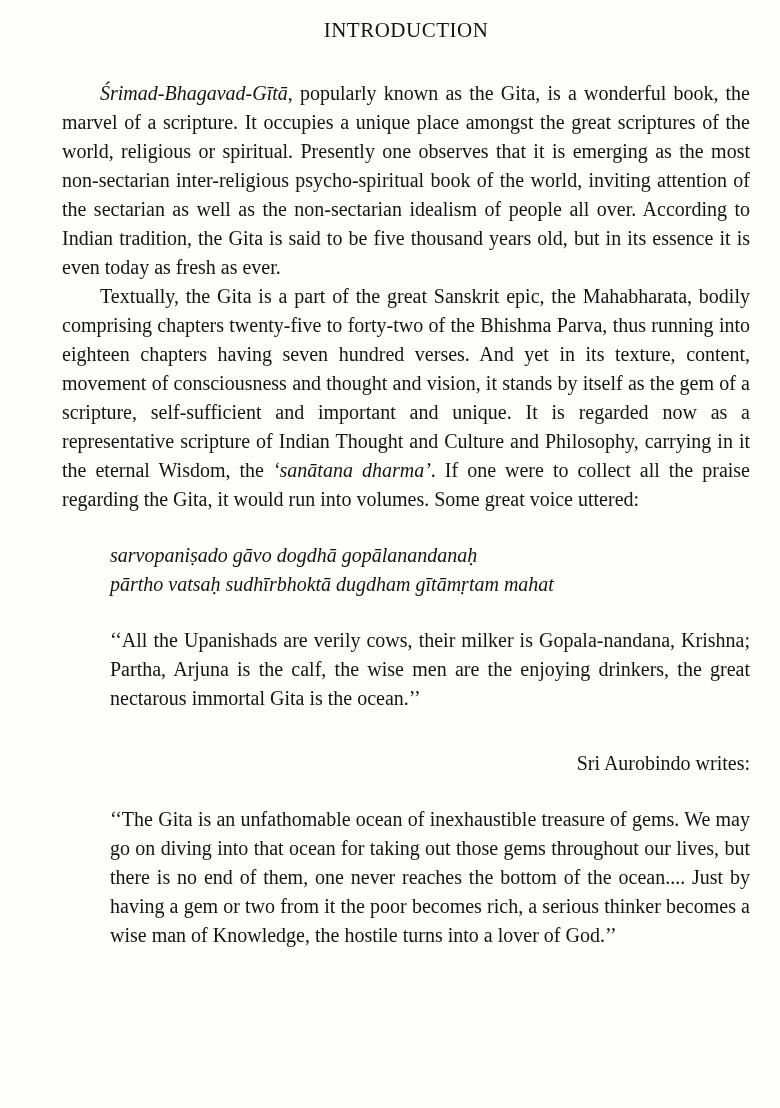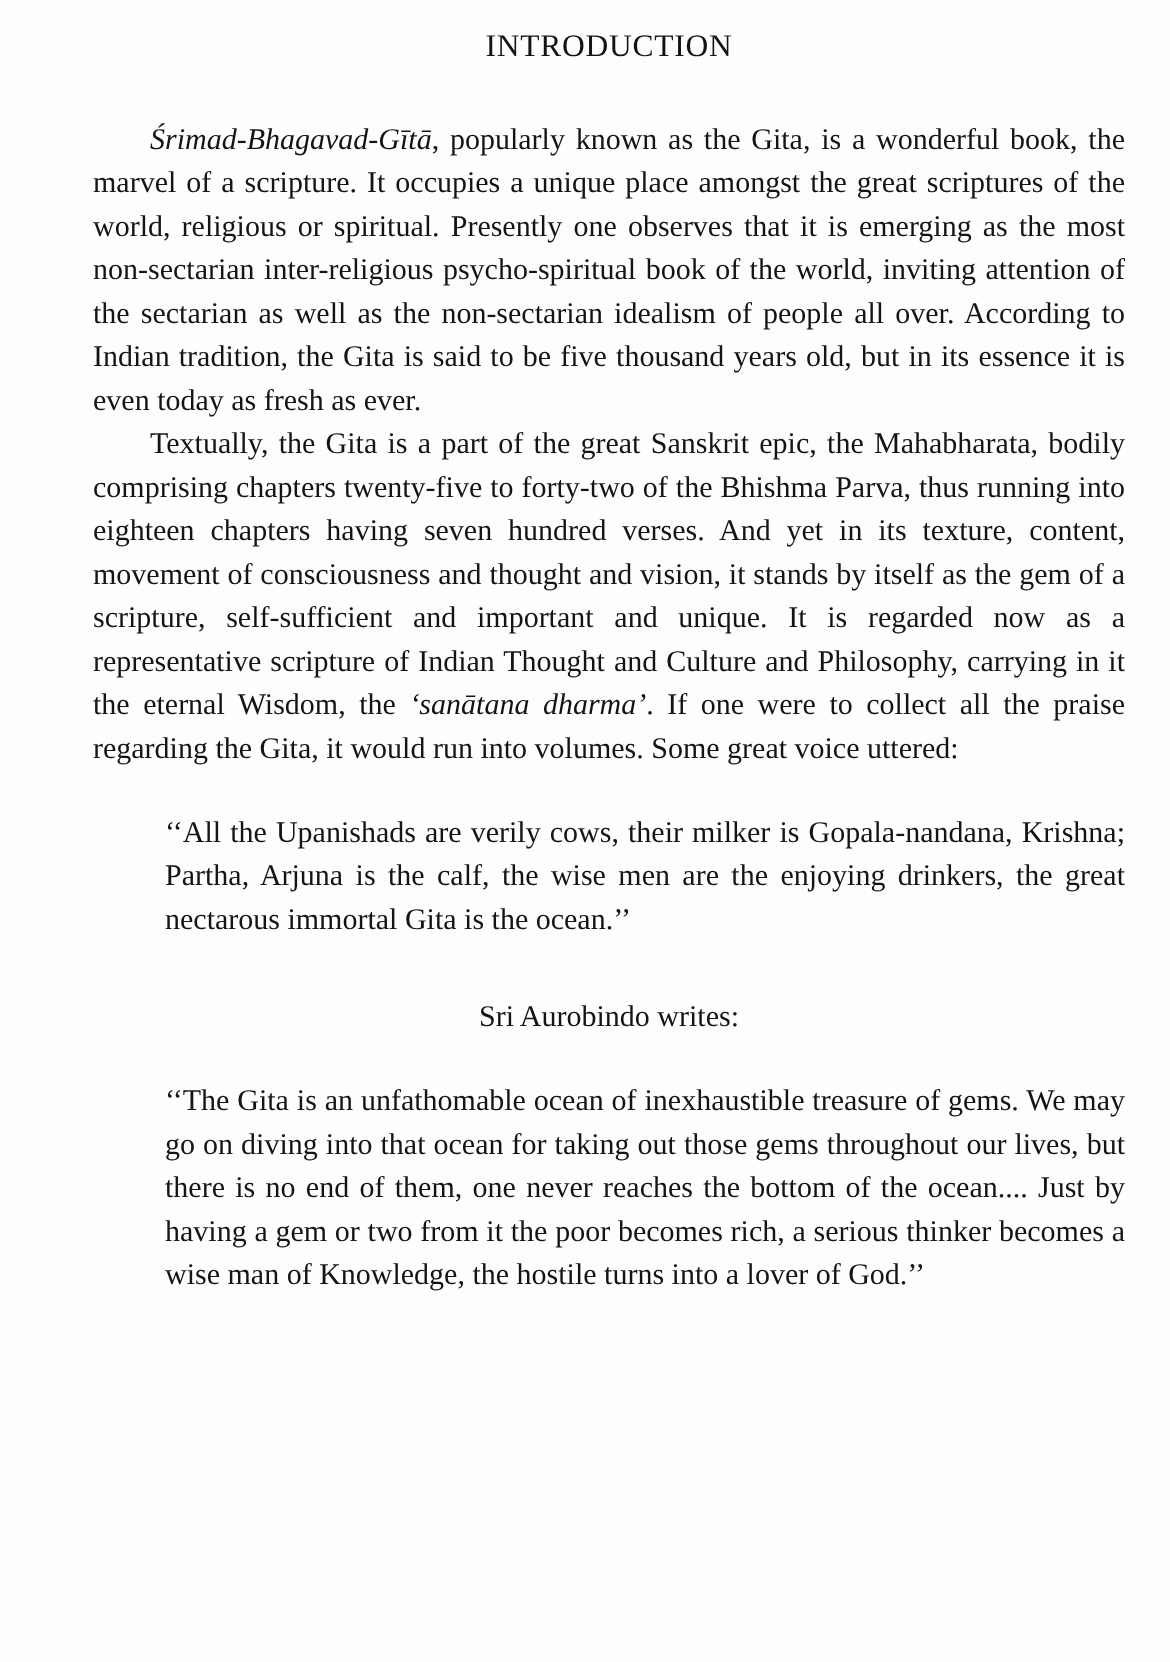--- a/index.html
+++ b/index.html
@@ -39,36 +39,38 @@
     font-style: italic;
   }
 
   .quote {
     margin: 0 0 0 48px;
     text-align: justify;
   }
 
   .attribution {
     margin: 36px 0 27px 0;
-    text-align: center;
+    text-align: right;
     font-family: Liberation Serif, serif;
   }
 </style>
 </head>
 <body>
 
 <div class="page">
 
   <h1 class="title">INTRODUCTION</h1>
 
   <p class="body"><span class="italic">Śrimad-Bhagavad-Gītā</span><span>, popularly known as the Gita, is a wonderful book, the marvel of a scripture. It occupies a unique place amongst the great scriptures of the world, religious or spiritual. Presently one observes that it is emerging as the most non-sectarian inter-religious psycho-spiritual book of the world, inviting attention of the sectarian as well as the non-sectarian idealism of people all over. According to Indian tradition, the Gita is said to be five thousand years old, but in its essence it is even today as fresh as ever.</span></p>
 
   <p class="body"><span>Textually, the Gita is a part of the great Sanskrit epic, the Mahabharata, bodily comprising chapters twenty-five to forty-two of the Bhishma Parva, thus running into eighteen chapters having seven hundred verses. And yet in its texture, content, movement of consciousness and thought and vision, it stands by itself as the gem of a scripture, self-sufficient and important and unique. It is regarded now as a representative scripture of Indian Thought and Culture and Philosophy, carrying in it the eternal Wisdom, the </span><span class="italic">‘sanātana dharma’</span><span>. If one were to collect all the praise regarding the Gita, it would run into volumes. Some great voice uttered:</span></p>
 
   <div class="verse">
+    <div>sarvopaniṣado gāvo dogdhā gopālanandanaḥ</div>
+    <div>pārtho vatsaḥ sudhīrbhoktā dugdham gītāmṛtam mahat</div>
   </div>
 
   <p class="quote">‘‘All the Upanishads are verily cows, their milker is Gopala-nandana, Krishna; Partha, Arjuna is the calf, the wise men are the enjoying drinkers, the great nectarous immortal Gita is the ocean.’’</p>
 
   <p class="attribution">Sri Aurobindo writes:</p>
 
   <p class="quote">‘‘The Gita is an unfathomable ocean of inexhaustible treasure of gems. We may go on diving into that ocean for taking out those gems throughout our lives, but there is no end of them, one never reaches the bottom of the ocean.... Just by having a gem or two from it the poor becomes rich, a serious thinker becomes a wise man of Knowledge, the hostile turns into a lover of God.’’</p>
 
 </div>
 

